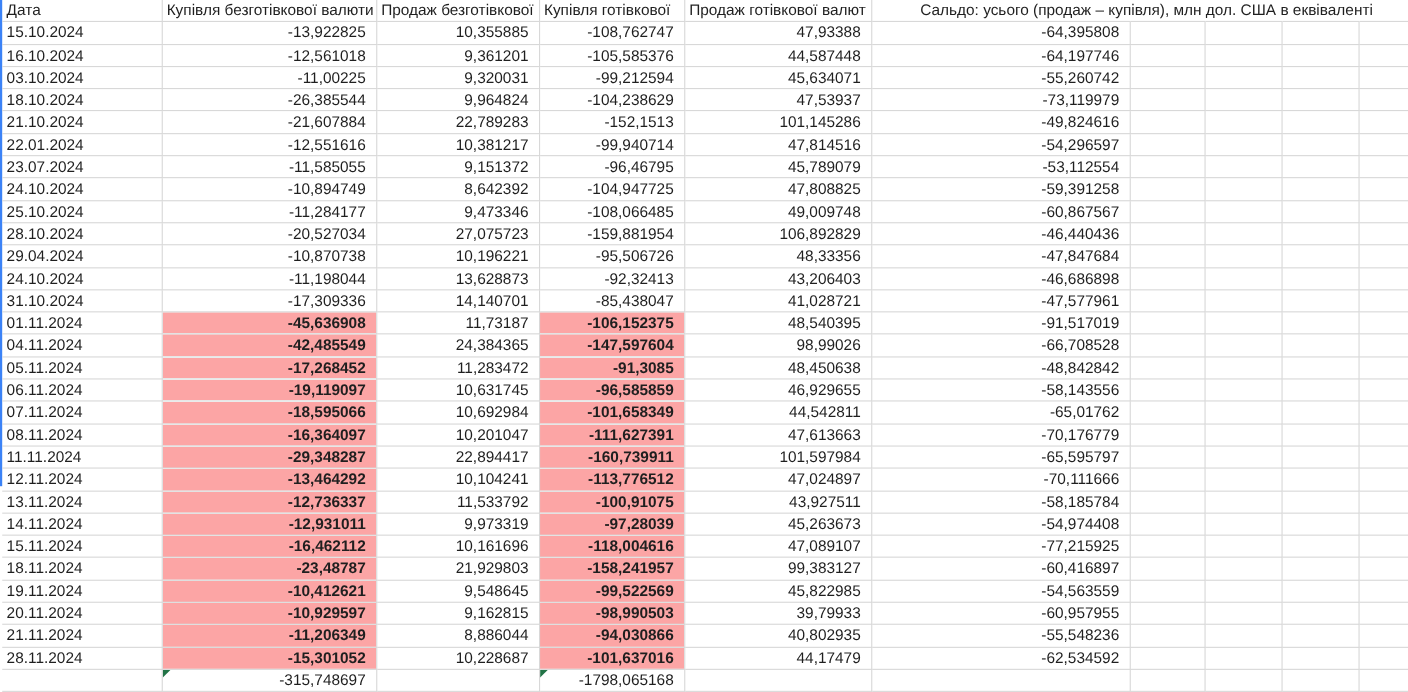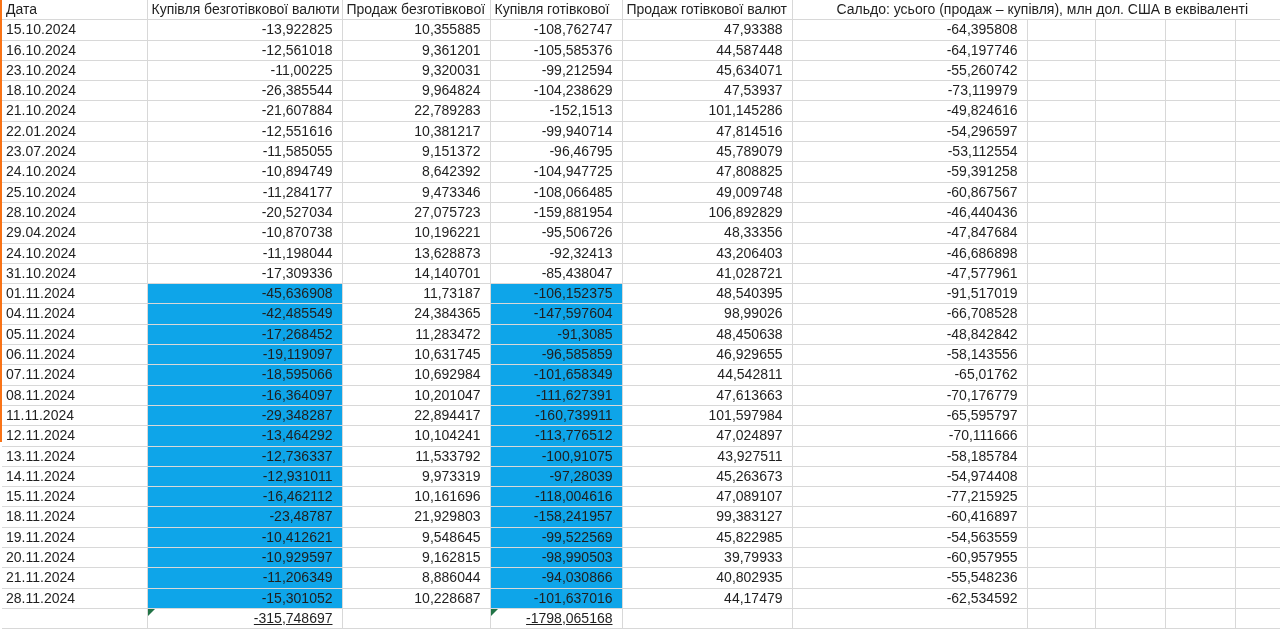--- a/index.html
+++ b/index.html
@@ -1,38 +1,38 @@
 <!DOCTYPE html>
 <html><head>
 <meta charset="utf-8">
 <style>
   html,body{margin:0;padding:0;background:#ffffff;width:1280px;height:629px;overflow:hidden;}
   body{font-family:"Liberation Sans","DejaVu Sans",sans-serif;}
-  .grid-wrap{width:1278px;height:442px;border-left:2px solid #f97316;box-sizing:border-box;}
+  .grid-wrap{width:1278px;height:442px;border-left:2px solid #3b82f6;box-sizing:border-box;}
   table{border-collapse:collapse;table-layout:fixed;width:1278px;}
   th,td{
     height:19.3px;
     padding:0 9px 0 4px;
     font-size:14px;
     line-height:19.3px;
     font-weight:normal;
     color:#1f1f1f;
     border-right:1px solid #d8d8d8;
     border-bottom:1px solid #d8d8d8;
     overflow:hidden;
     white-space:nowrap;
     box-sizing:content-box;
     text-align:left;
     vertical-align:middle;
   }
   td.num{text-align:right;}
-  td.hl{background:#0ea5e9;}
+  td.hl{background:#fca5a5;font-weight:bold;}
   th.spill{overflow:visible;border-right:none;position:relative;z-index:2;padding-left:44px;}
   th.ghost{border-right:none;}
-  td.rel{position:relative;text-decoration:underline;}
+  td.rel{position:relative;}
   .flag{
     position:absolute;top:0;left:0;width:0;height:0;
     border-top:7px solid #217346;border-right:7px solid transparent;
   }
 </style>
 </head>
 <body>
 
 <div class="grid-wrap">
   <table>
@@ -81,21 +81,21 @@
           <td class="num">9,361201</td>
           <td class="num">-105,585376</td>
           <td class="num">44,587448</td>
           <td class="num">-64,197746</td>
           <td></td>
           <td></td>
           <td></td>
           <td></td>
         </tr>
         <tr>
-          <td>23.10.2024</td>
+          <td>03.10.2024</td>
           <td class="num">-11,00225</td>
           <td class="num">9,320031</td>
           <td class="num">-99,212594</td>
           <td class="num">45,634071</td>
           <td class="num">-55,260742</td>
           <td></td>
           <td></td>
           <td></td>
           <td></td>
         </tr>

